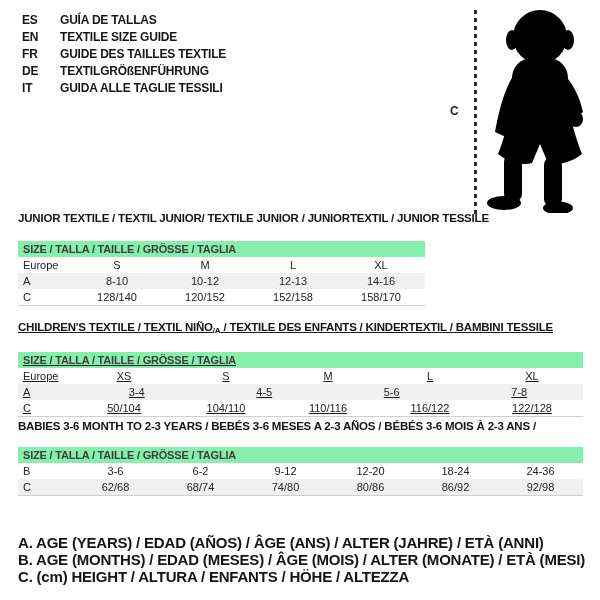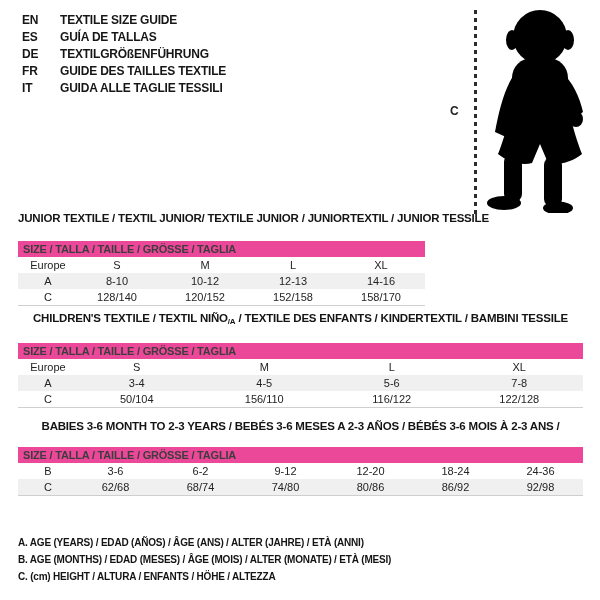--- a/index.html
+++ b/index.html
@@ -13,63 +13,63 @@
 
   
   .figure{position:absolute;top:6px;left:448px;width:150px;height:212px;}
   .figure-label{position:absolute;left:2px;top:98px;font-size:12px;font-weight:bold;color:#222;}
   .dash-line{position:absolute;left:26px;top:4px;width:3px;height:204px;
              background:repeating-linear-gradient(#2b2b2b 0 4px,transparent 4px 8px);}
   .baby-svg{position:absolute;left:38px;top:0;width:108px;height:207px;}
 
   
   .section{position:absolute;left:18px;}
-  .section-title{font-size:11.5px;font-weight:bold;letter-spacing:-0.2px;color:#141414;line-height:15px;white-space:nowrap;text-align:center;}
+  .section-title{font-size:11.5px;font-weight:bold;letter-spacing:-0.2px;color:#141414;line-height:15px;white-space:nowrap;}
   .title-sub{font-size:8px;vertical-align:-2px;}
   .s1{top:211px;width:407px;}
-  .s2{top:311px;width:565px;}
+  .s2{top:320px;width:565px;text-decoration:underline;}
   .s3{top:419px;width:565px;}
   .s1 .size-table{margin-top:15px;}
   .s2 .size-table{margin-top:14px;}
   .s3 .size-table{margin-top:13px;}
 
   
   .size-table{border-bottom:1px solid #cfcfcf;font-size:11px;color:#232323;}
-  .thead{background:#ec4899;height:16px;line-height:16px;padding-left:5px;
+  .thead{background:#86efac;height:16px;line-height:16px;padding-left:5px;
          font-weight:bold;color:#3d3d3d;letter-spacing:-0.2px;}
   .trow{display:flex;height:16px;line-height:16.5px;}
   .trow.alt{background:#f0f0f0;}
-  .tlabel{width:50px;padding-left:5px;flex:none;text-align:center;}
+  .tlabel{width:50px;padding-left:5px;flex:none;text-align:left;}
   .tcell{flex:1;text-align:center;}
 
   
   .footnotes{position:absolute;left:18px;top:534px;}
-  .footnote{font-size:10px;font-weight:bold;letter-spacing:-0.2px;line-height:17px;color:#141414;white-space:nowrap;}
+  .footnote{font-size:15px;font-weight:bold;letter-spacing:-0.2px;line-height:17px;color:#141414;white-space:nowrap;}
 </style>
 </head>
 <body>
 
 <div class="canvas">
 
   <div class="lang-block">
     <div class="lang-row">
+      <span class="lang-code">ES</span>
+      <span class="lang-title">GUÍA DE TALLAS</span>
+    </div>
+    <div class="lang-row">
       <span class="lang-code">EN</span>
       <span class="lang-title">TEXTILE SIZE GUIDE</span>
     </div>
     <div class="lang-row">
-      <span class="lang-code">ES</span>
-      <span class="lang-title">GUÍA DE TALLAS</span>
+      <span class="lang-code">FR</span>
+      <span class="lang-title">GUIDE DES TAILLES TEXTILE</span>
     </div>
     <div class="lang-row">
       <span class="lang-code">DE</span>
       <span class="lang-title">TEXTILGRÖßENFÜHRUNG</span>
-    </div>
-    <div class="lang-row">
-      <span class="lang-code">FR</span>
-      <span class="lang-title">GUIDE DES TAILLES TEXTILE</span>
     </div>
     <div class="lang-row">
       <span class="lang-code">IT</span>
       <span class="lang-title">GUIDA ALLE TAGLIE TESSILI</span>
     </div>
   </div>
 
   <div class="figure">
     <span class="figure-label">C</span>
     <div class="dash-line"></div>
@@ -116,36 +116,38 @@
       </div>
     </div>
   </div>
 
   <div class="section s2">
     <div class="section-title"><span>CHILDREN'S TEXTILE / TEXTIL NIÑO</span><span class="title-sub">/A</span><span> / TEXTILE DES ENFANTS / KINDERTEXTIL / BAMBINI TESSILE</span></div>
     <div class="size-table">
       <div class="thead">SIZE / TALLA / TAILLE / GRÖSSE / TAGLIA</div>
       <div class="trow">
         <span class="tlabel">Europe</span>
+        <span class="tcell">XS</span>
         <span class="tcell">S</span>
         <span class="tcell">M</span>
         <span class="tcell">L</span>
         <span class="tcell">XL</span>
       </div>
       <div class="trow alt">
         <span class="tlabel">A</span>
         <span class="tcell">3-4</span>
         <span class="tcell">4-5</span>
         <span class="tcell">5-6</span>
         <span class="tcell">7-8</span>
       </div>
       <div class="trow">
         <span class="tlabel">C</span>
         <span class="tcell">50/104</span>
-        <span class="tcell">156/110</span>
+        <span class="tcell">104/110</span>
+        <span class="tcell">110/116</span>
         <span class="tcell">116/122</span>
         <span class="tcell">122/128</span>
       </div>
     </div>
   </div>
 
   <div class="section s3">
     <div class="section-title">BABIES 3-6 MONTH TO 2-3 YEARS / BEBÉS 3-6 MESES A 2-3 AÑOS / BÉBÉS 3-6 MOIS À 2-3 ANS /</div>
     <div class="size-table">
       <div class="thead">SIZE / TALLA / TAILLE / GRÖSSE / TAGLIA</div>

